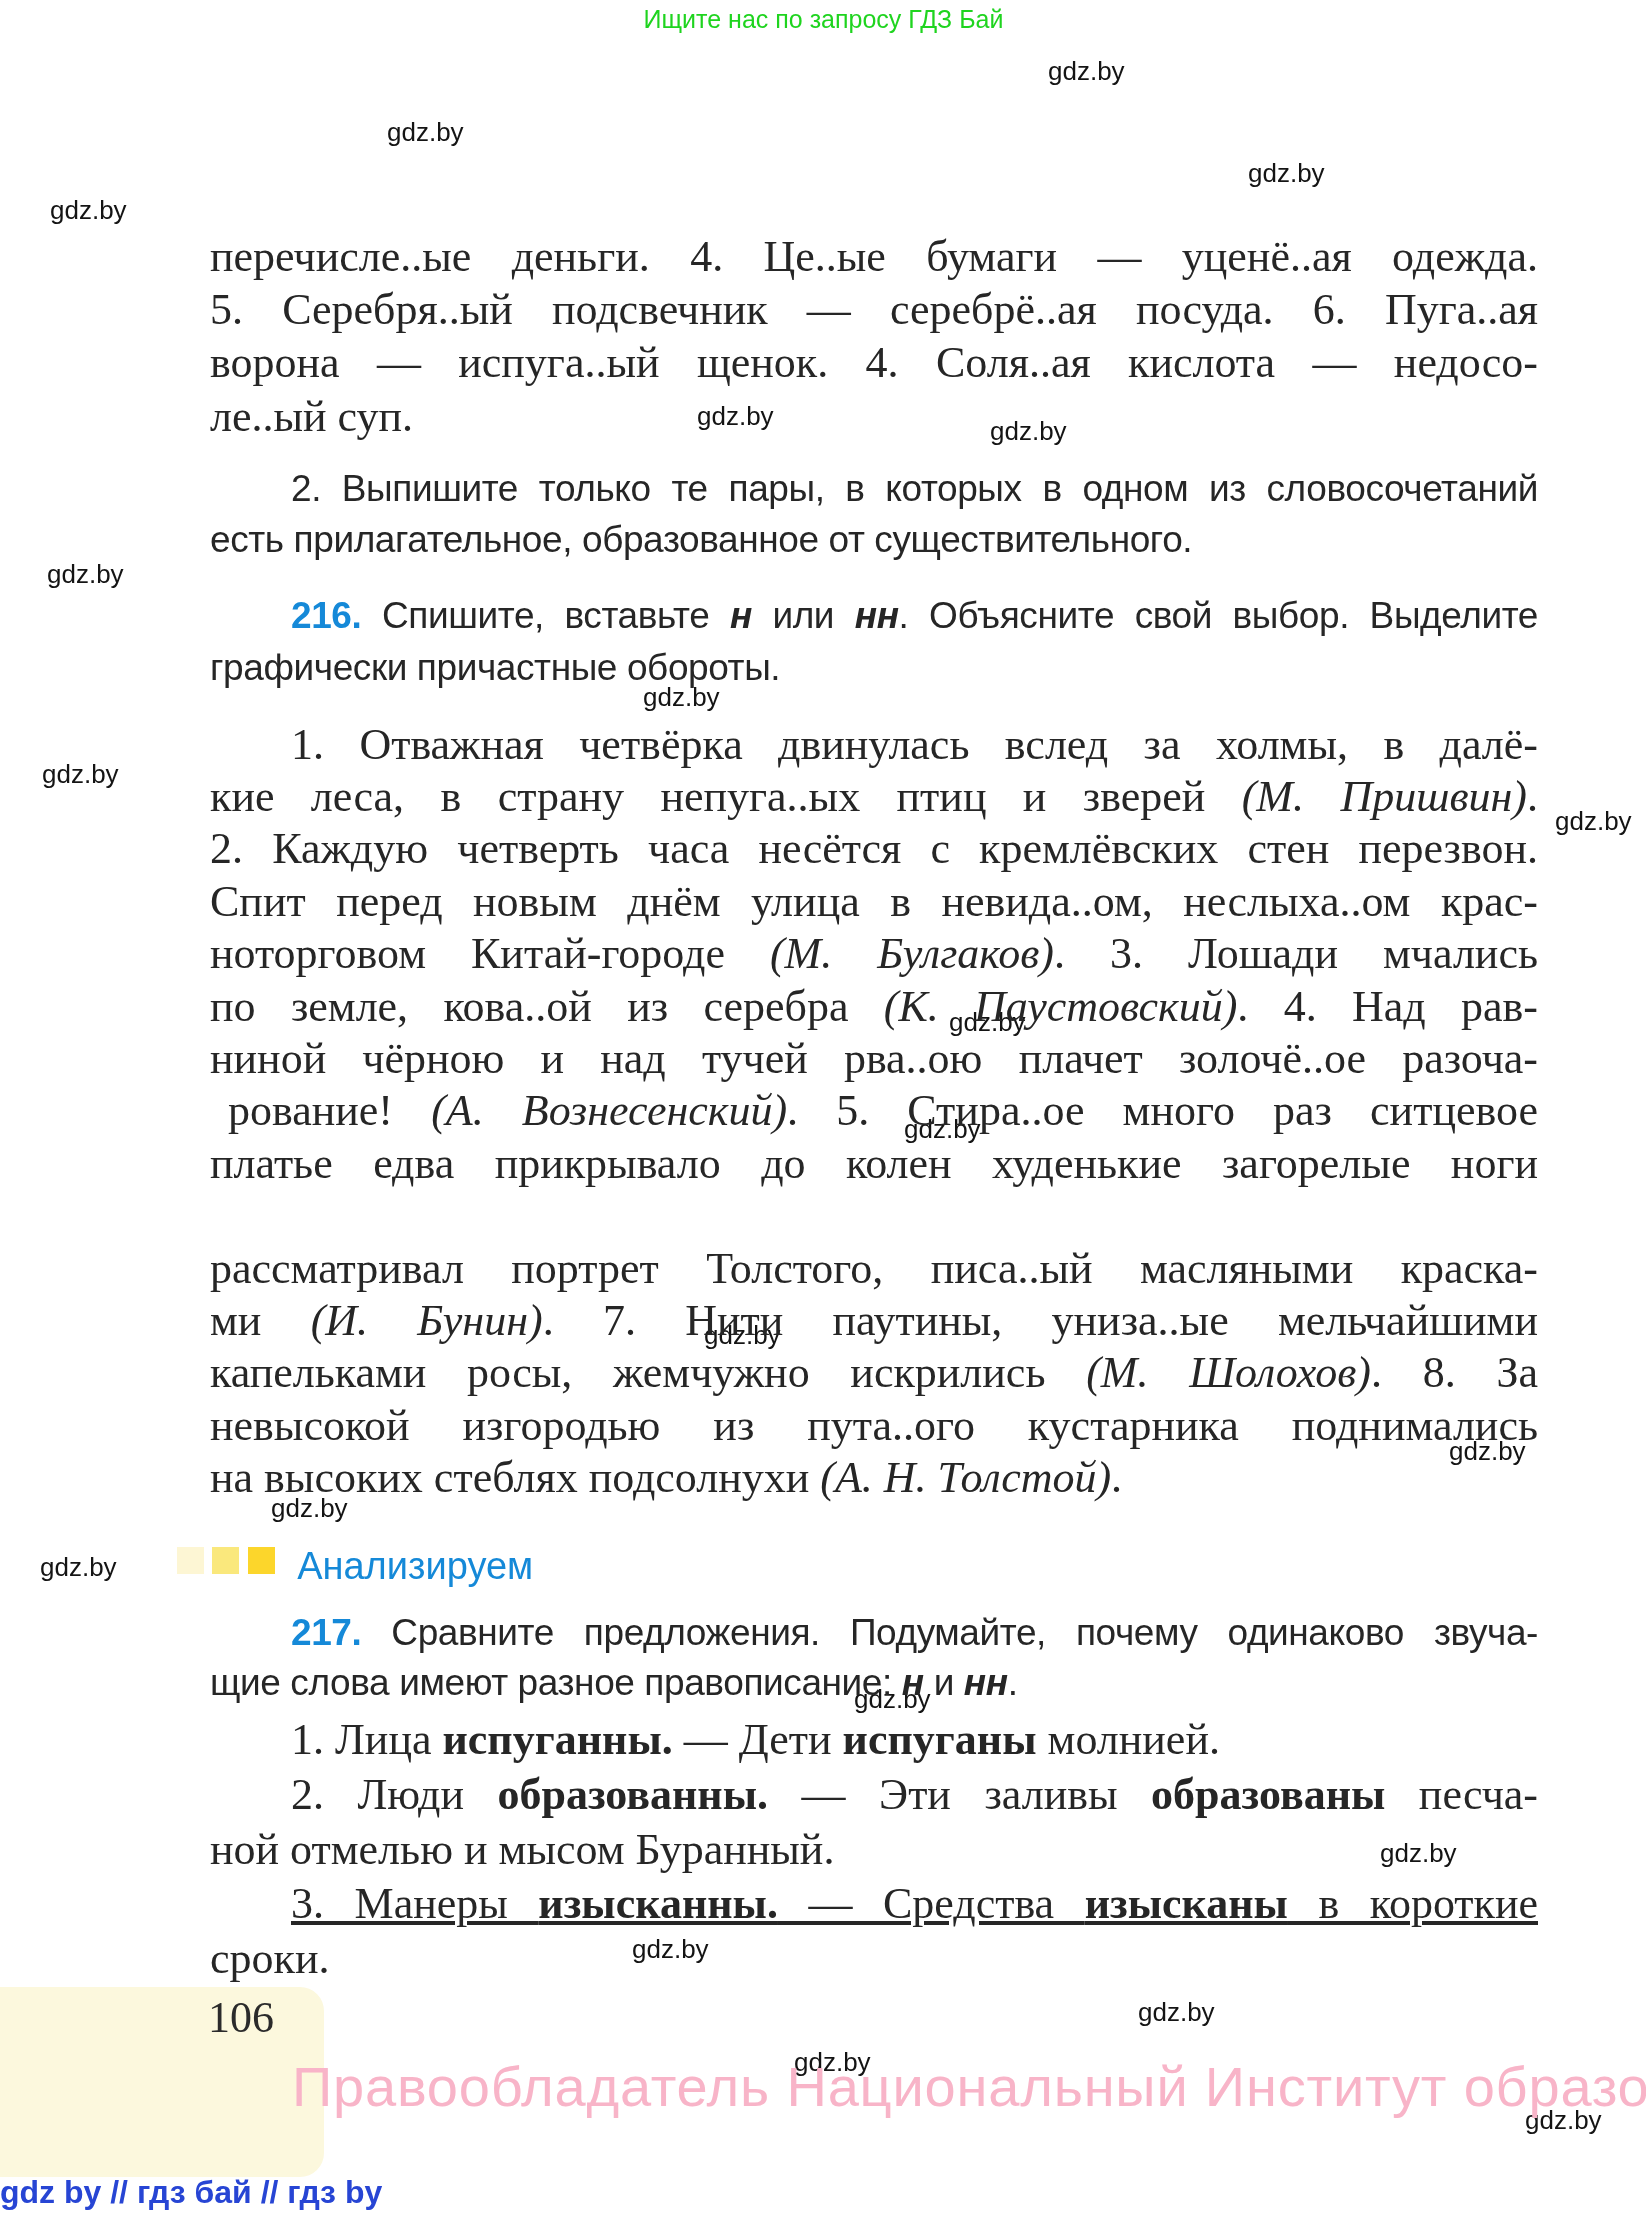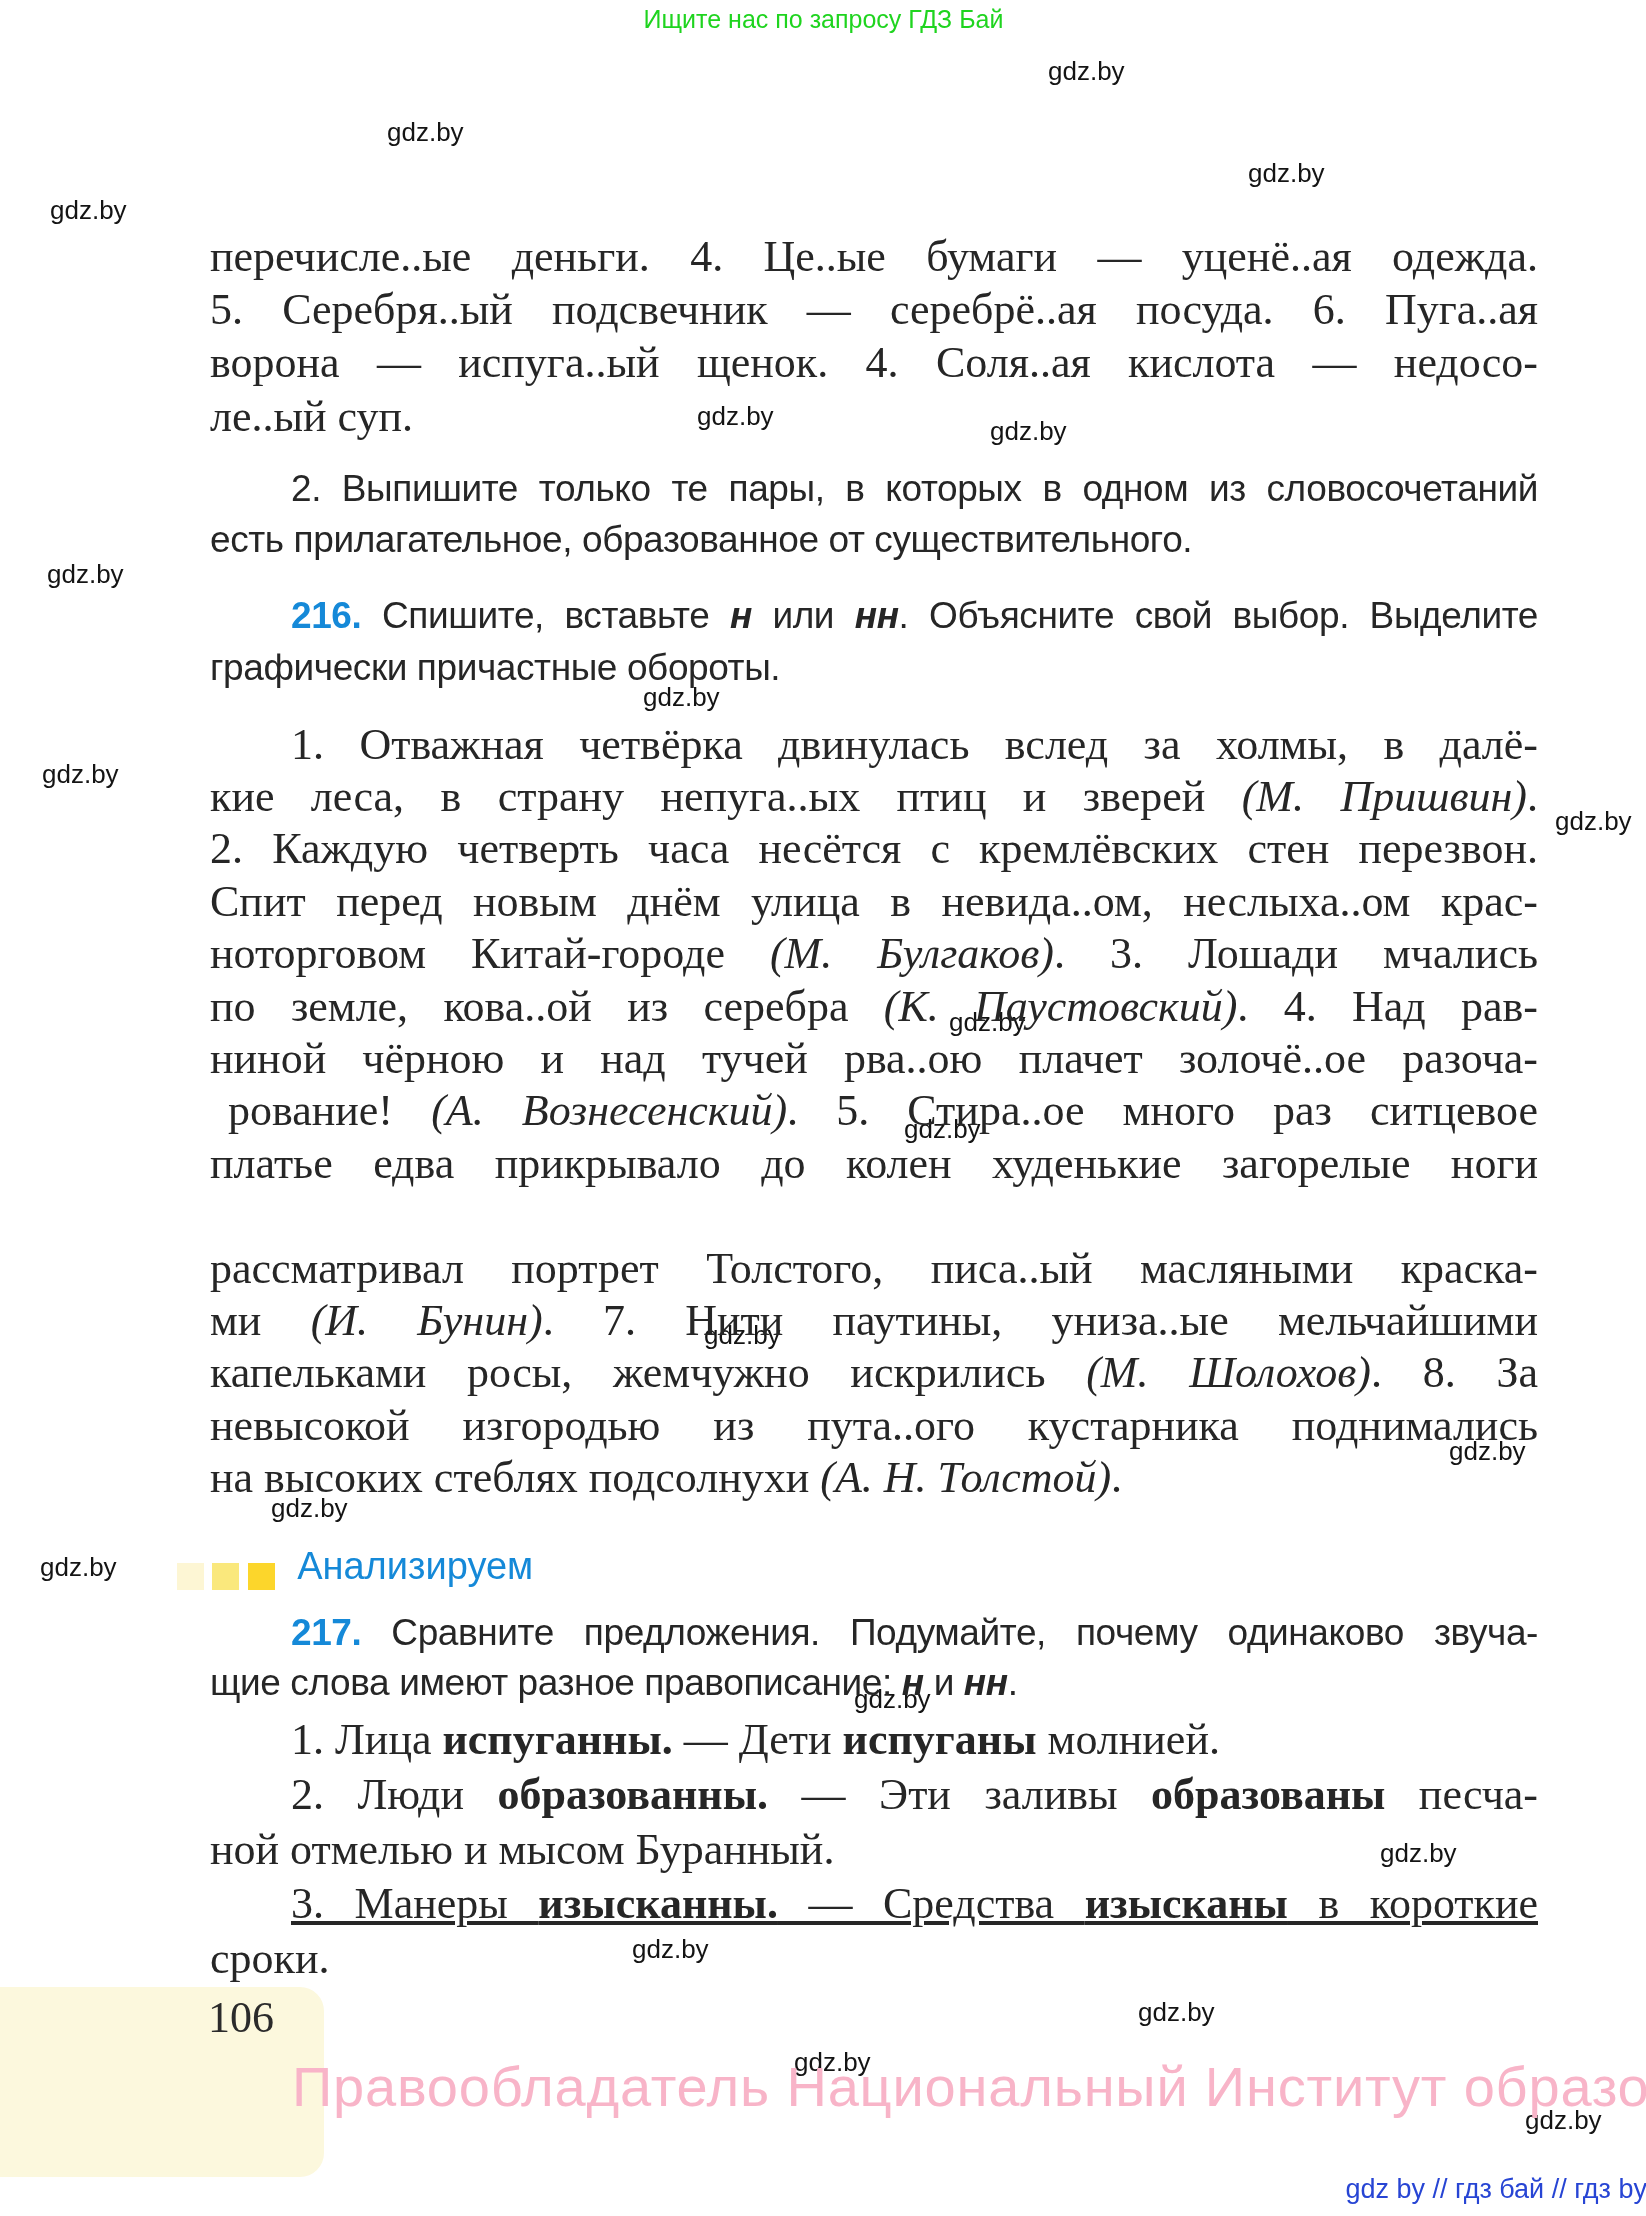--- a/index.html
+++ b/index.html
@@ -11,33 +11,33 @@
   .col{position:absolute;left:210px;top:0;width:1328px;height:100%;}
   .line{position:absolute;left:0;right:0;}
   .serif .line{font-size:44px;line-height:50px;}
   .sans .line{font-family:"Liberation Sans",sans-serif;font-size:37px;line-height:45px;letter-spacing:-0.4px;}
   .just{text-align:justify;text-align-last:justify;}
   .ind{padding-left:81px;}
   .it{font-style:italic;}
   .bd{font-weight:bold;}
   .bdit{font-weight:bold;font-style:italic;}
   .num{color:var(--accent,#1589d8);font-weight:bold;}
-  .analyze{position:absolute;top:1547px;left:177px;display:flex;align-items:flex-end;}
+  .analyze{position:absolute;top:1547px;left:177px;display:flex;align-items:flex-start;}
   .squares{display:inline-flex;gap:8.9px;}
   .sq{width:26.6px;height:26.6px;display:inline-block;}
   .alabel{font-family:"Liberation Sans",sans-serif;font-size:38px;color:var(--accent,#1589d8);
           margin-left:22.6px;position:relative;top:-1.6px;}
   .panel{position:absolute;left:0;top:1987px;width:324px;height:190px;
          background:var(--cream,#fcf8dd);border-radius:0 24px 24px 0;}
   .pagenum{position:absolute;left:208px;top:1992px;font-size:44px;color:#2b2b2b;
            font-family:"Liberation Serif",serif;}
   .copyright{position:absolute;left:292px;top:2054px;font-family:"Liberation Sans",sans-serif;
              font-size:56px;color:var(--pink,#f8b4c8);letter-spacing:0.8px;white-space:nowrap;}
-  .footerlinks{position:absolute;top:2174px;left:0;right:0;text-align:right;
-               font-family:"Liberation Sans",sans-serif;font-size:27px;color:var(--link,#2745d4);}
+  .footerlinks{position:absolute;top:2174px;left:0;right:0;text-align:left;
+               font-family:"Liberation Sans",sans-serif;font-size:32px;color:var(--link,#2745d4);font-weight:bold;}
 </style>
 </head>
 <body>
 
 <div class="page">
   <div class="banner">Ищите нас по запросу ГДЗ Бай</div>
 
   <div id="watermarks">
       <span class="wm" style="left: 1048px; top: 56px;">gdz.by</span>
       <span class="wm" style="left: 387px; top: 117px;">gdz.by</span>

